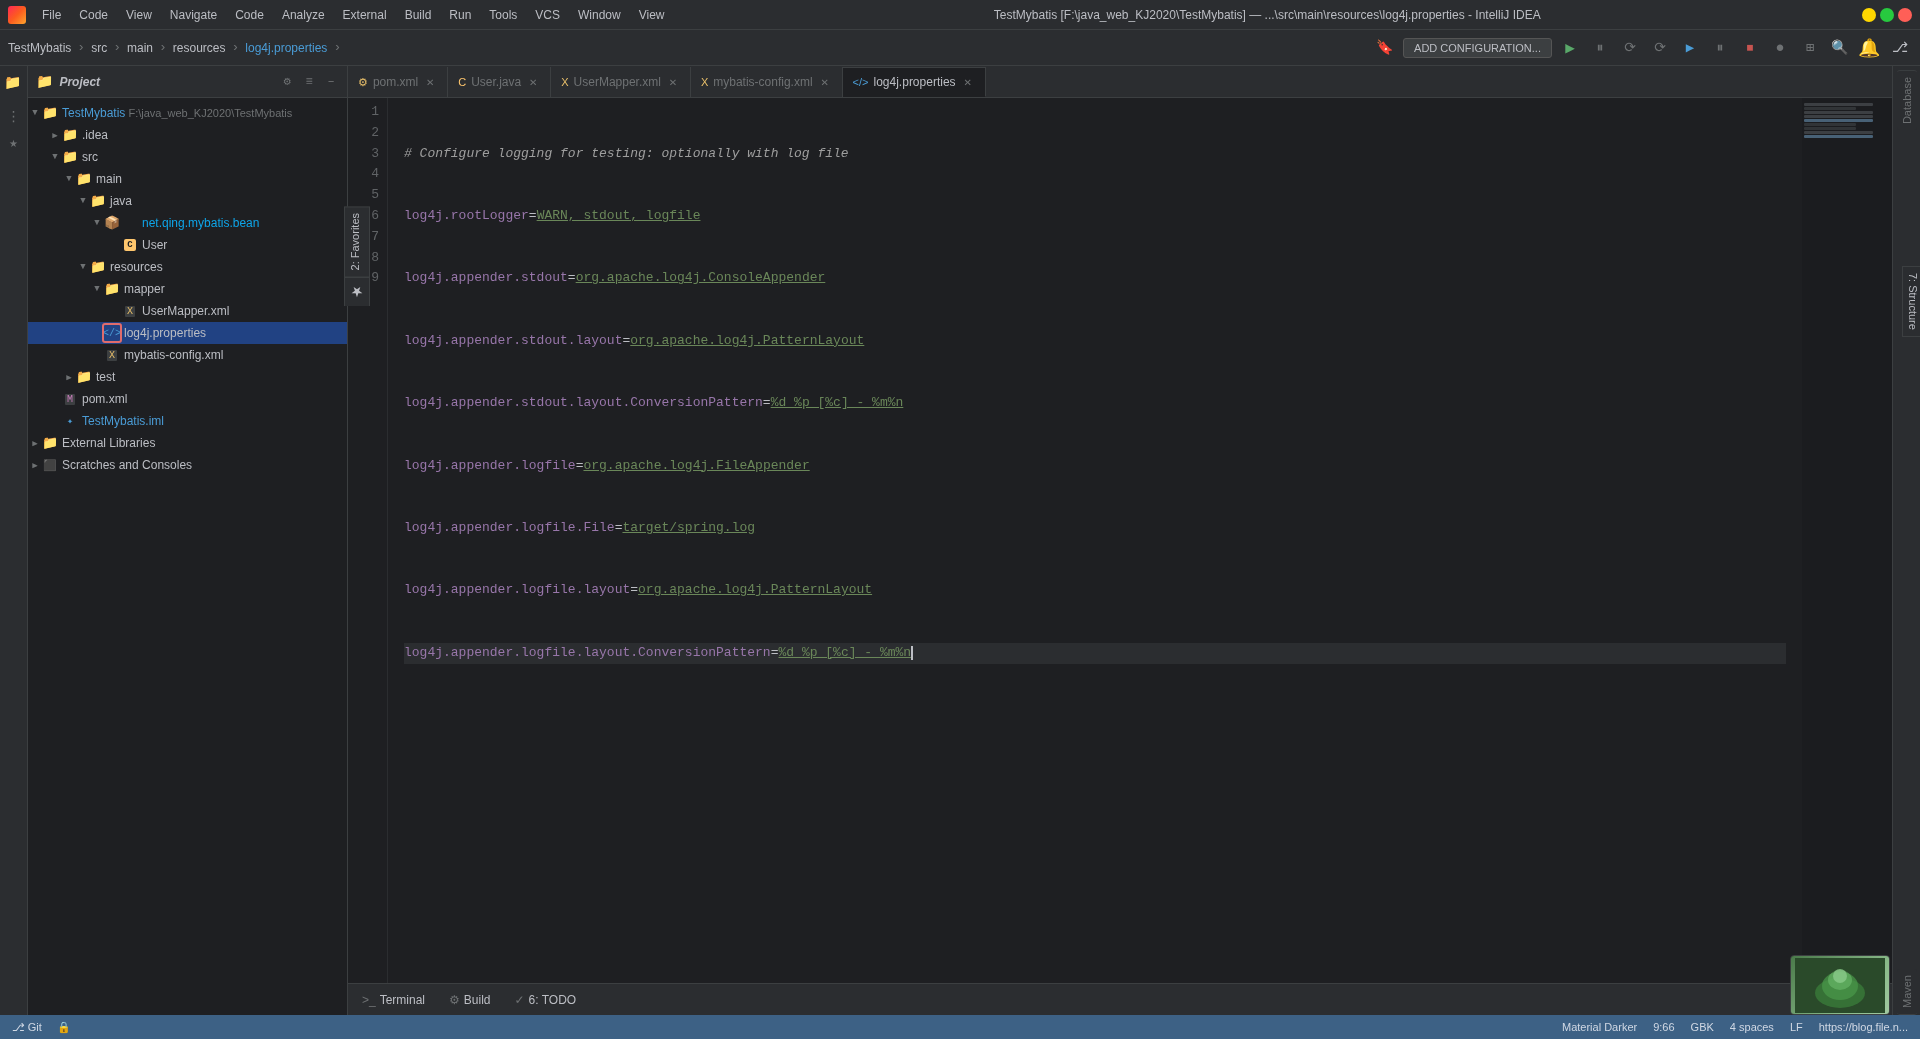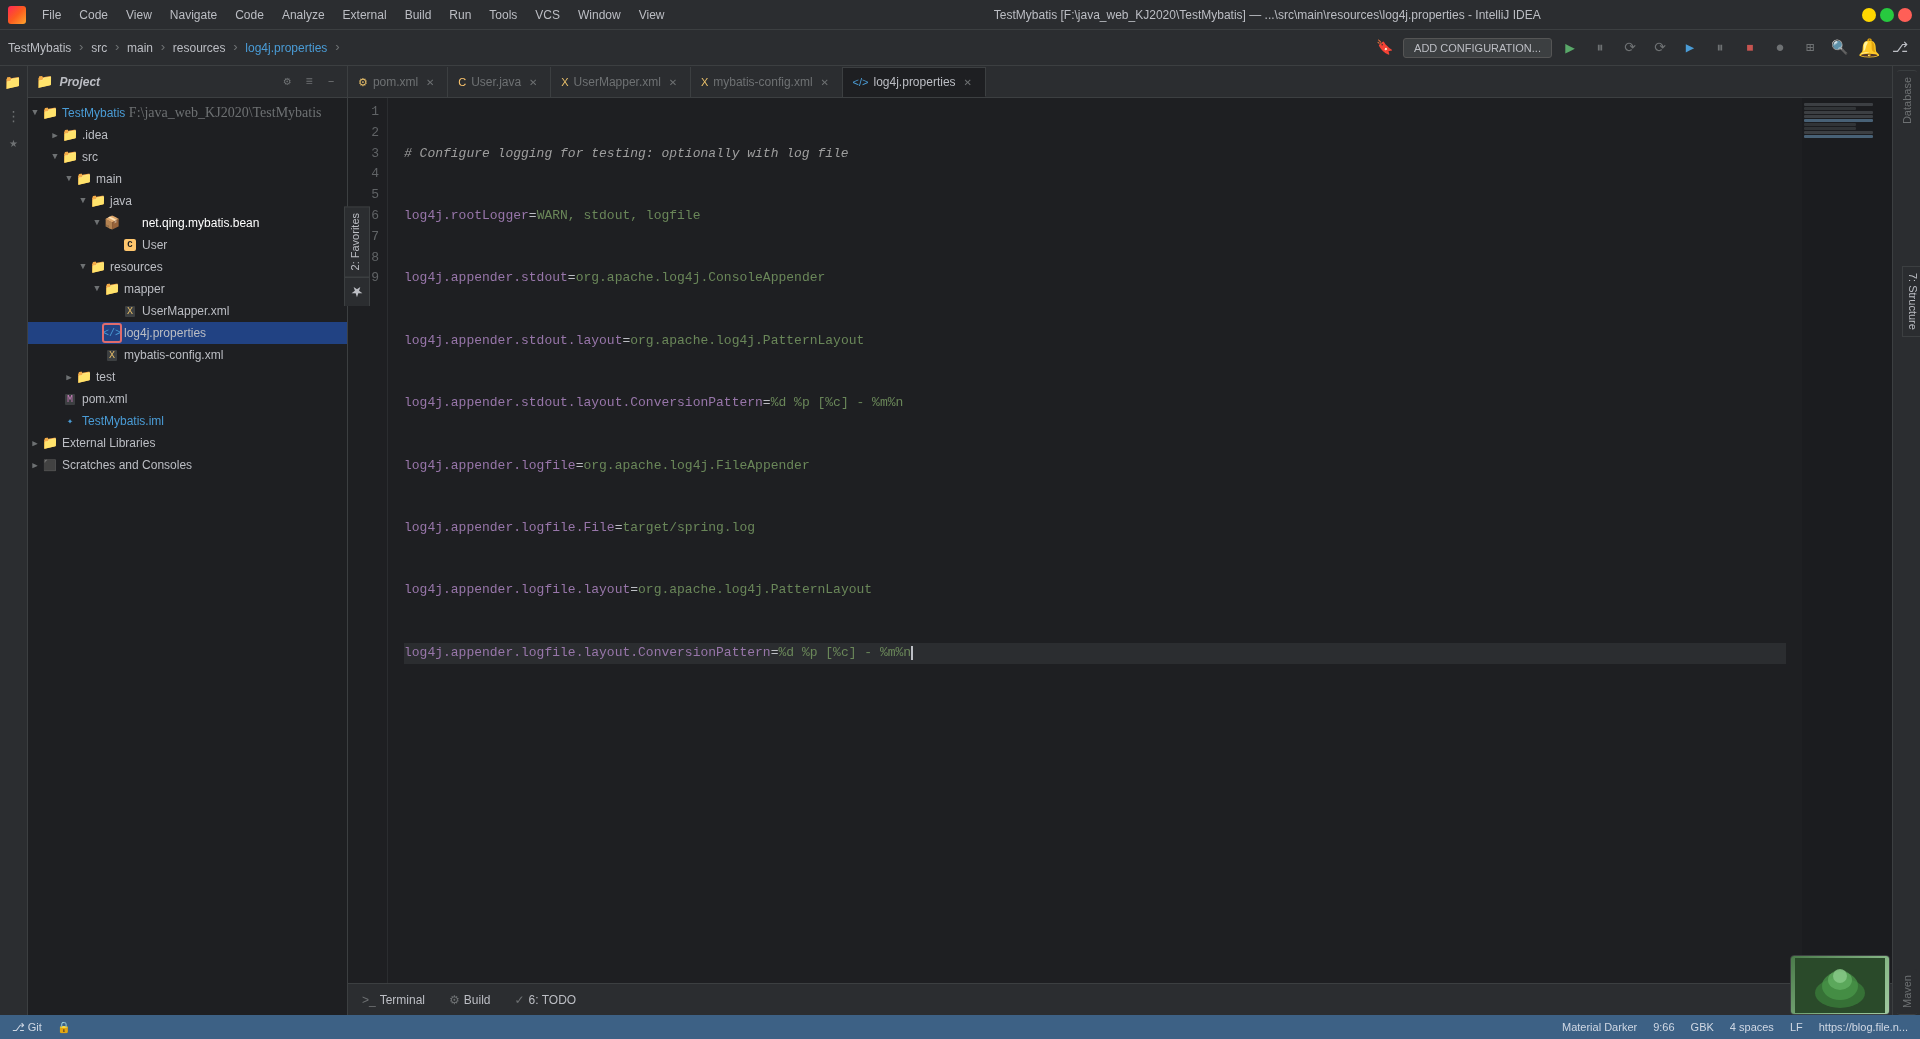--- a/index.html
+++ b/index.html
@@ -223,23 +223,23 @@
       justify-content: center;
       flex-shrink: 0;
       margin-right: 4px;
     }
     .tree-label {
       font-family: 'Segoe UI', sans-serif;
       font-size: 12px;
       color: #bcbec4;
       white-space: nowrap;
     }
-    .tree-label.gray { color: #6e7173; font-size: 14px; font-family: Liberation Serif, serif; }
+    .tree-label.gray { color: #6e7173; font-size: 11px; }
     .tree-label.blue { color: #4a9cd6; }
-    .tree-label.pink { color: #ffffff; padding-left: 18px; }
+    .tree-label.pink { color: #0ea5e9; padding-left: 18px; }
 
     
     .icon-folder { color: #e8bf6a; font-size: 13px; }
 
     
     .active-ring {
       position: relative;
     }
     .active-ring::after {
       content: '';
@@ -328,21 +328,21 @@
       font-family: 'Courier New', Courier, monospace;
       font-size: 13px;
       line-height: 1.6;
       color: #bcbec4;
       overflow: auto;
       white-space: pre;
     }
     .code-line { display: block; }
     .kw-comment { color: #9e9e9e; font-style: italic; }
     .kw-key { color: #9876aa; }
-    .kw-val { color: #6a8759; }
+    .kw-val { color: #6a8759; text-decoration: underline; }
     .kw-sep { color: #bcbec4; }
     .cursor-line { background: #2b2d30; }
     .cursor { 
       display: inline-block;
       width: 2px;
       height: 14px;
       background: #bcbec4;
       vertical-align: text-bottom;
       animation: blink 1s step-end infinite;
     }

